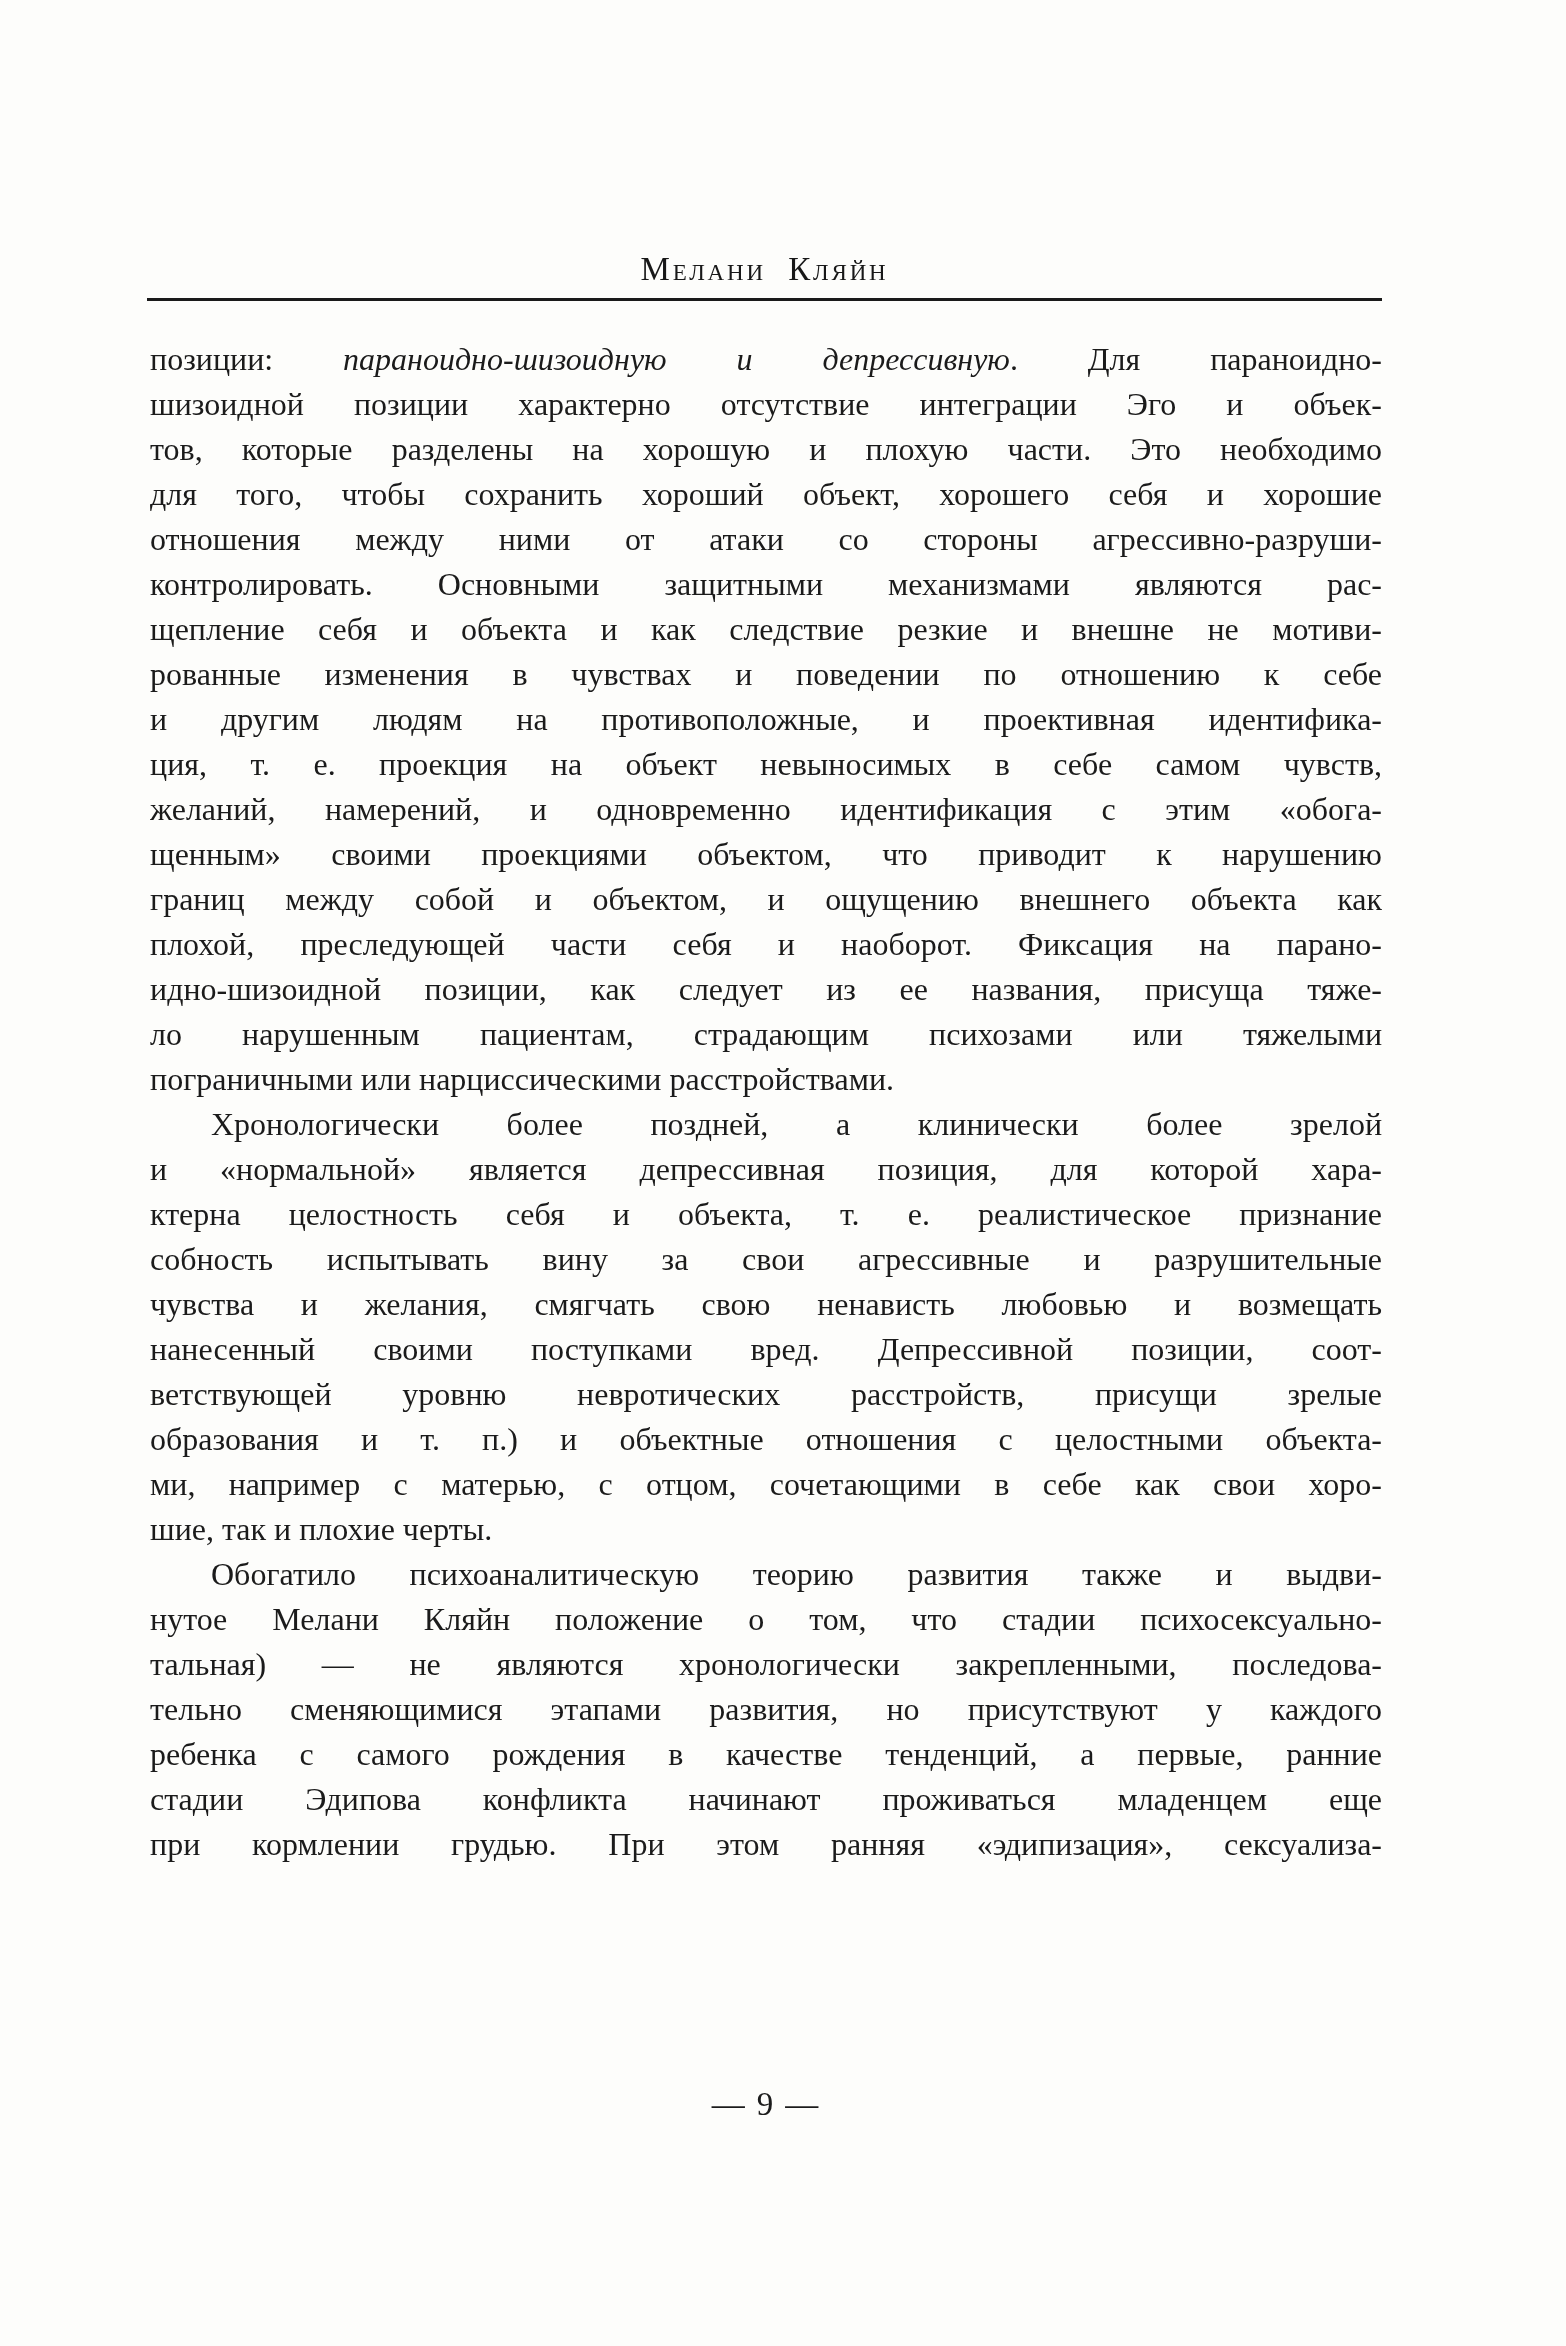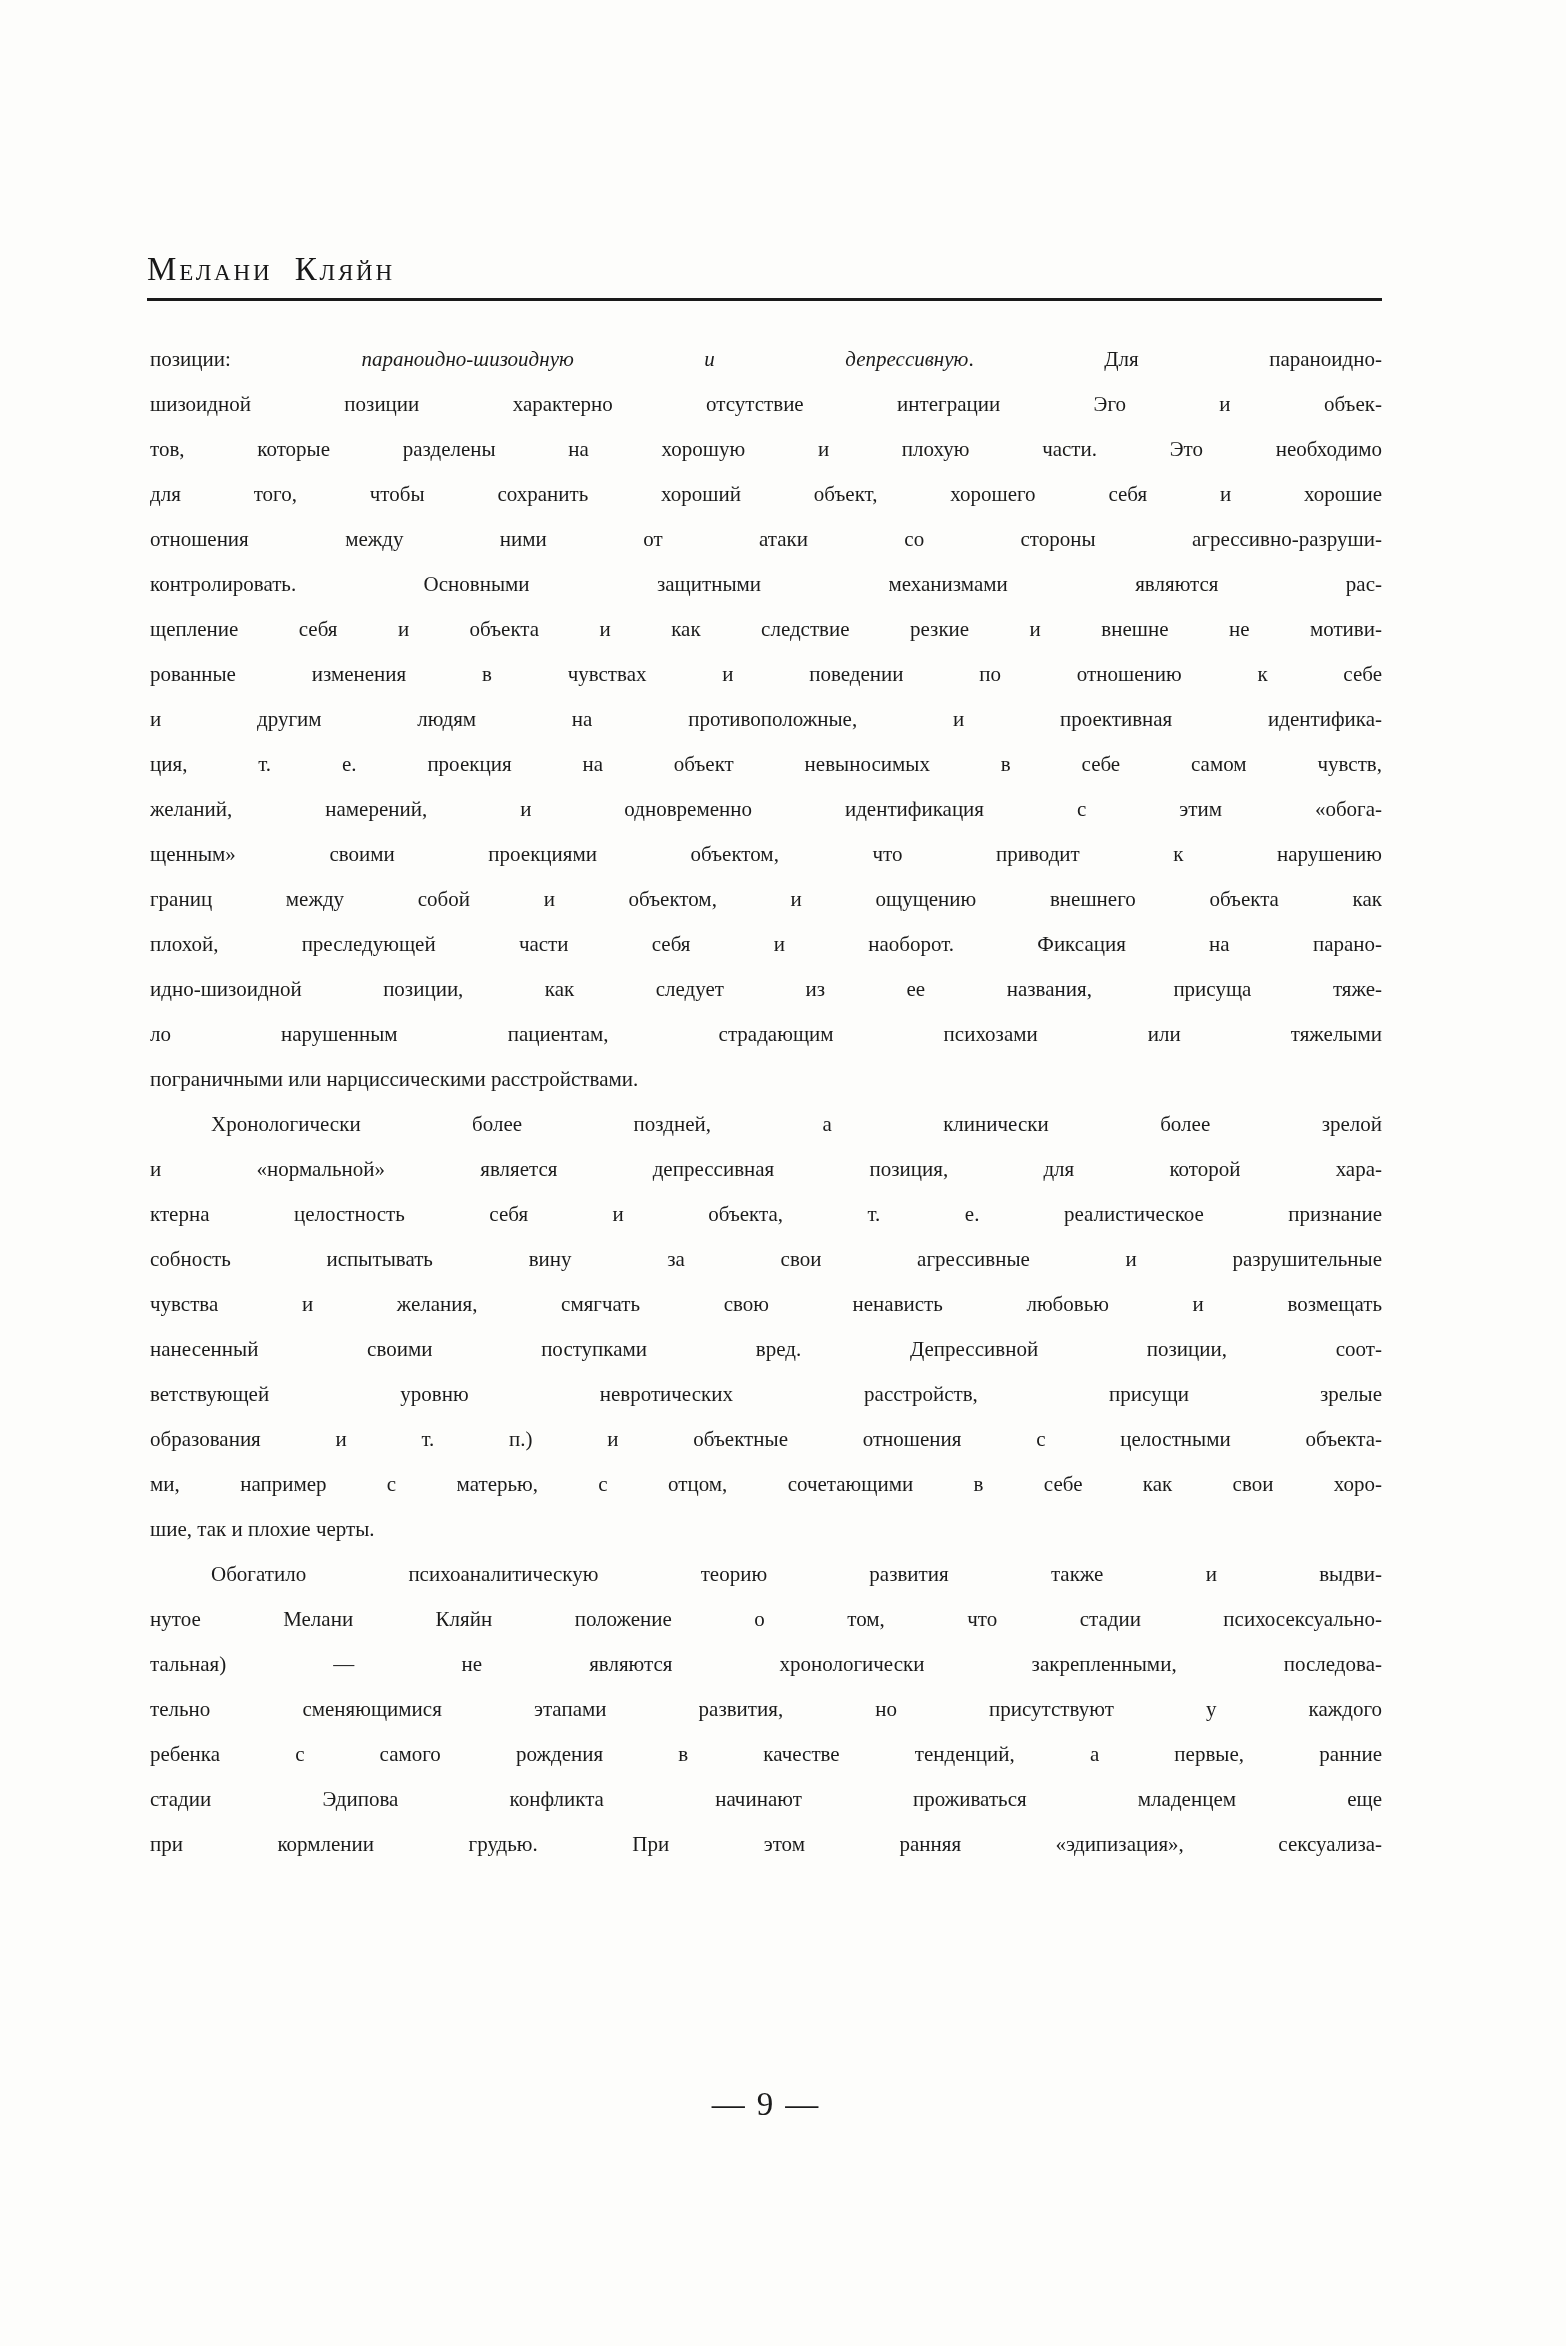--- a/index.html
+++ b/index.html
@@ -10,21 +10,21 @@
     background: #fdfdfb;
     color: #1b1b1b;
     font-family: "Liberation Serif", "DejaVu Serif", serif;
     overflow: hidden;
   }
   .running-head {
     position: absolute;
     top: 250px;
     left: 147px;
     width: 1235px;
-    text-align: left;
+    text-align: center;
     font-size: 33px;
     line-height: 38px;
     font-variant: small-caps;
     letter-spacing: 2.8px;
     word-spacing: 11.4px;
     color: #181818;
   }
   .rule {
     position: absolute;
     top: 298px;
@@ -33,21 +33,21 @@
     height: 2.8px;
     background: #1a1a1a;
   }
   .column {
     position: absolute;
     top: 337px;
     left: 150px;
     width: 1232px;
   }
   .line {
-    font-size: 21px;
+    font-size: 32px;
     line-height: 45px;
     height: 45px;
     overflow: hidden;
     text-align: justify;
     text-align-last: justify;
     -moz-text-align-last: justify;
     white-space: normal;
     color: #1b1b1b;
   }
   .line.ind { padding-left: 61px; }

